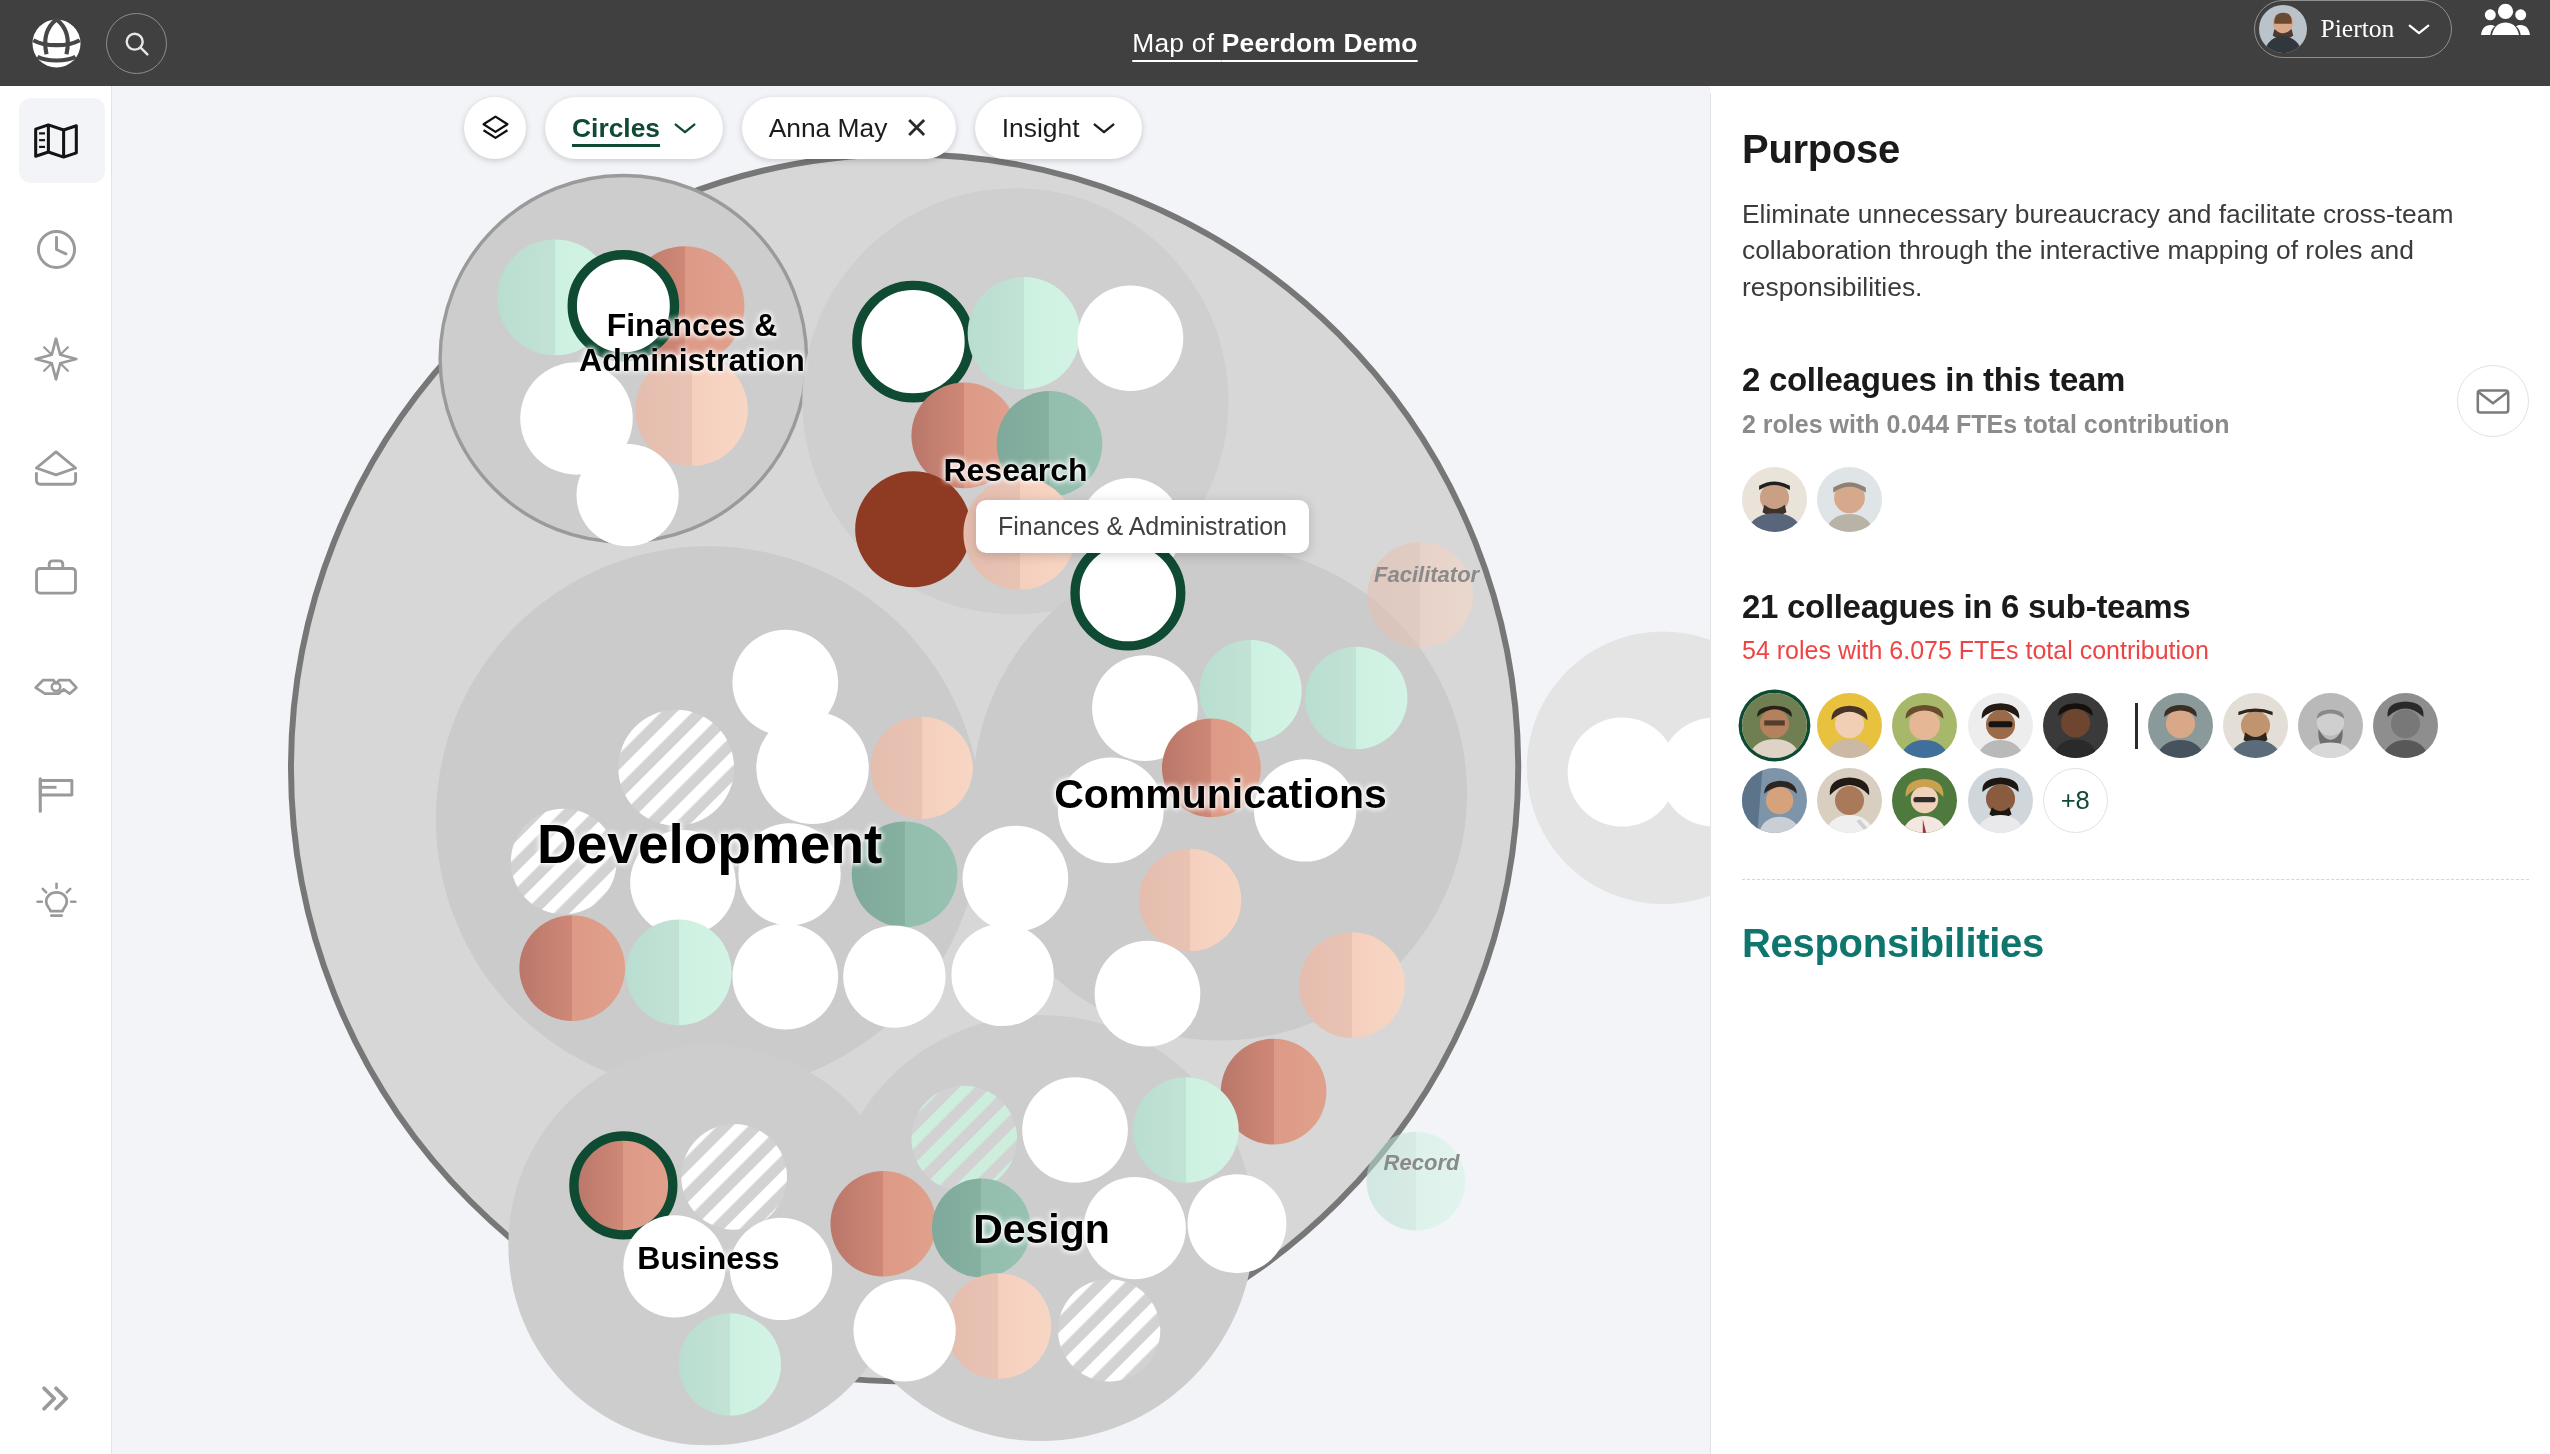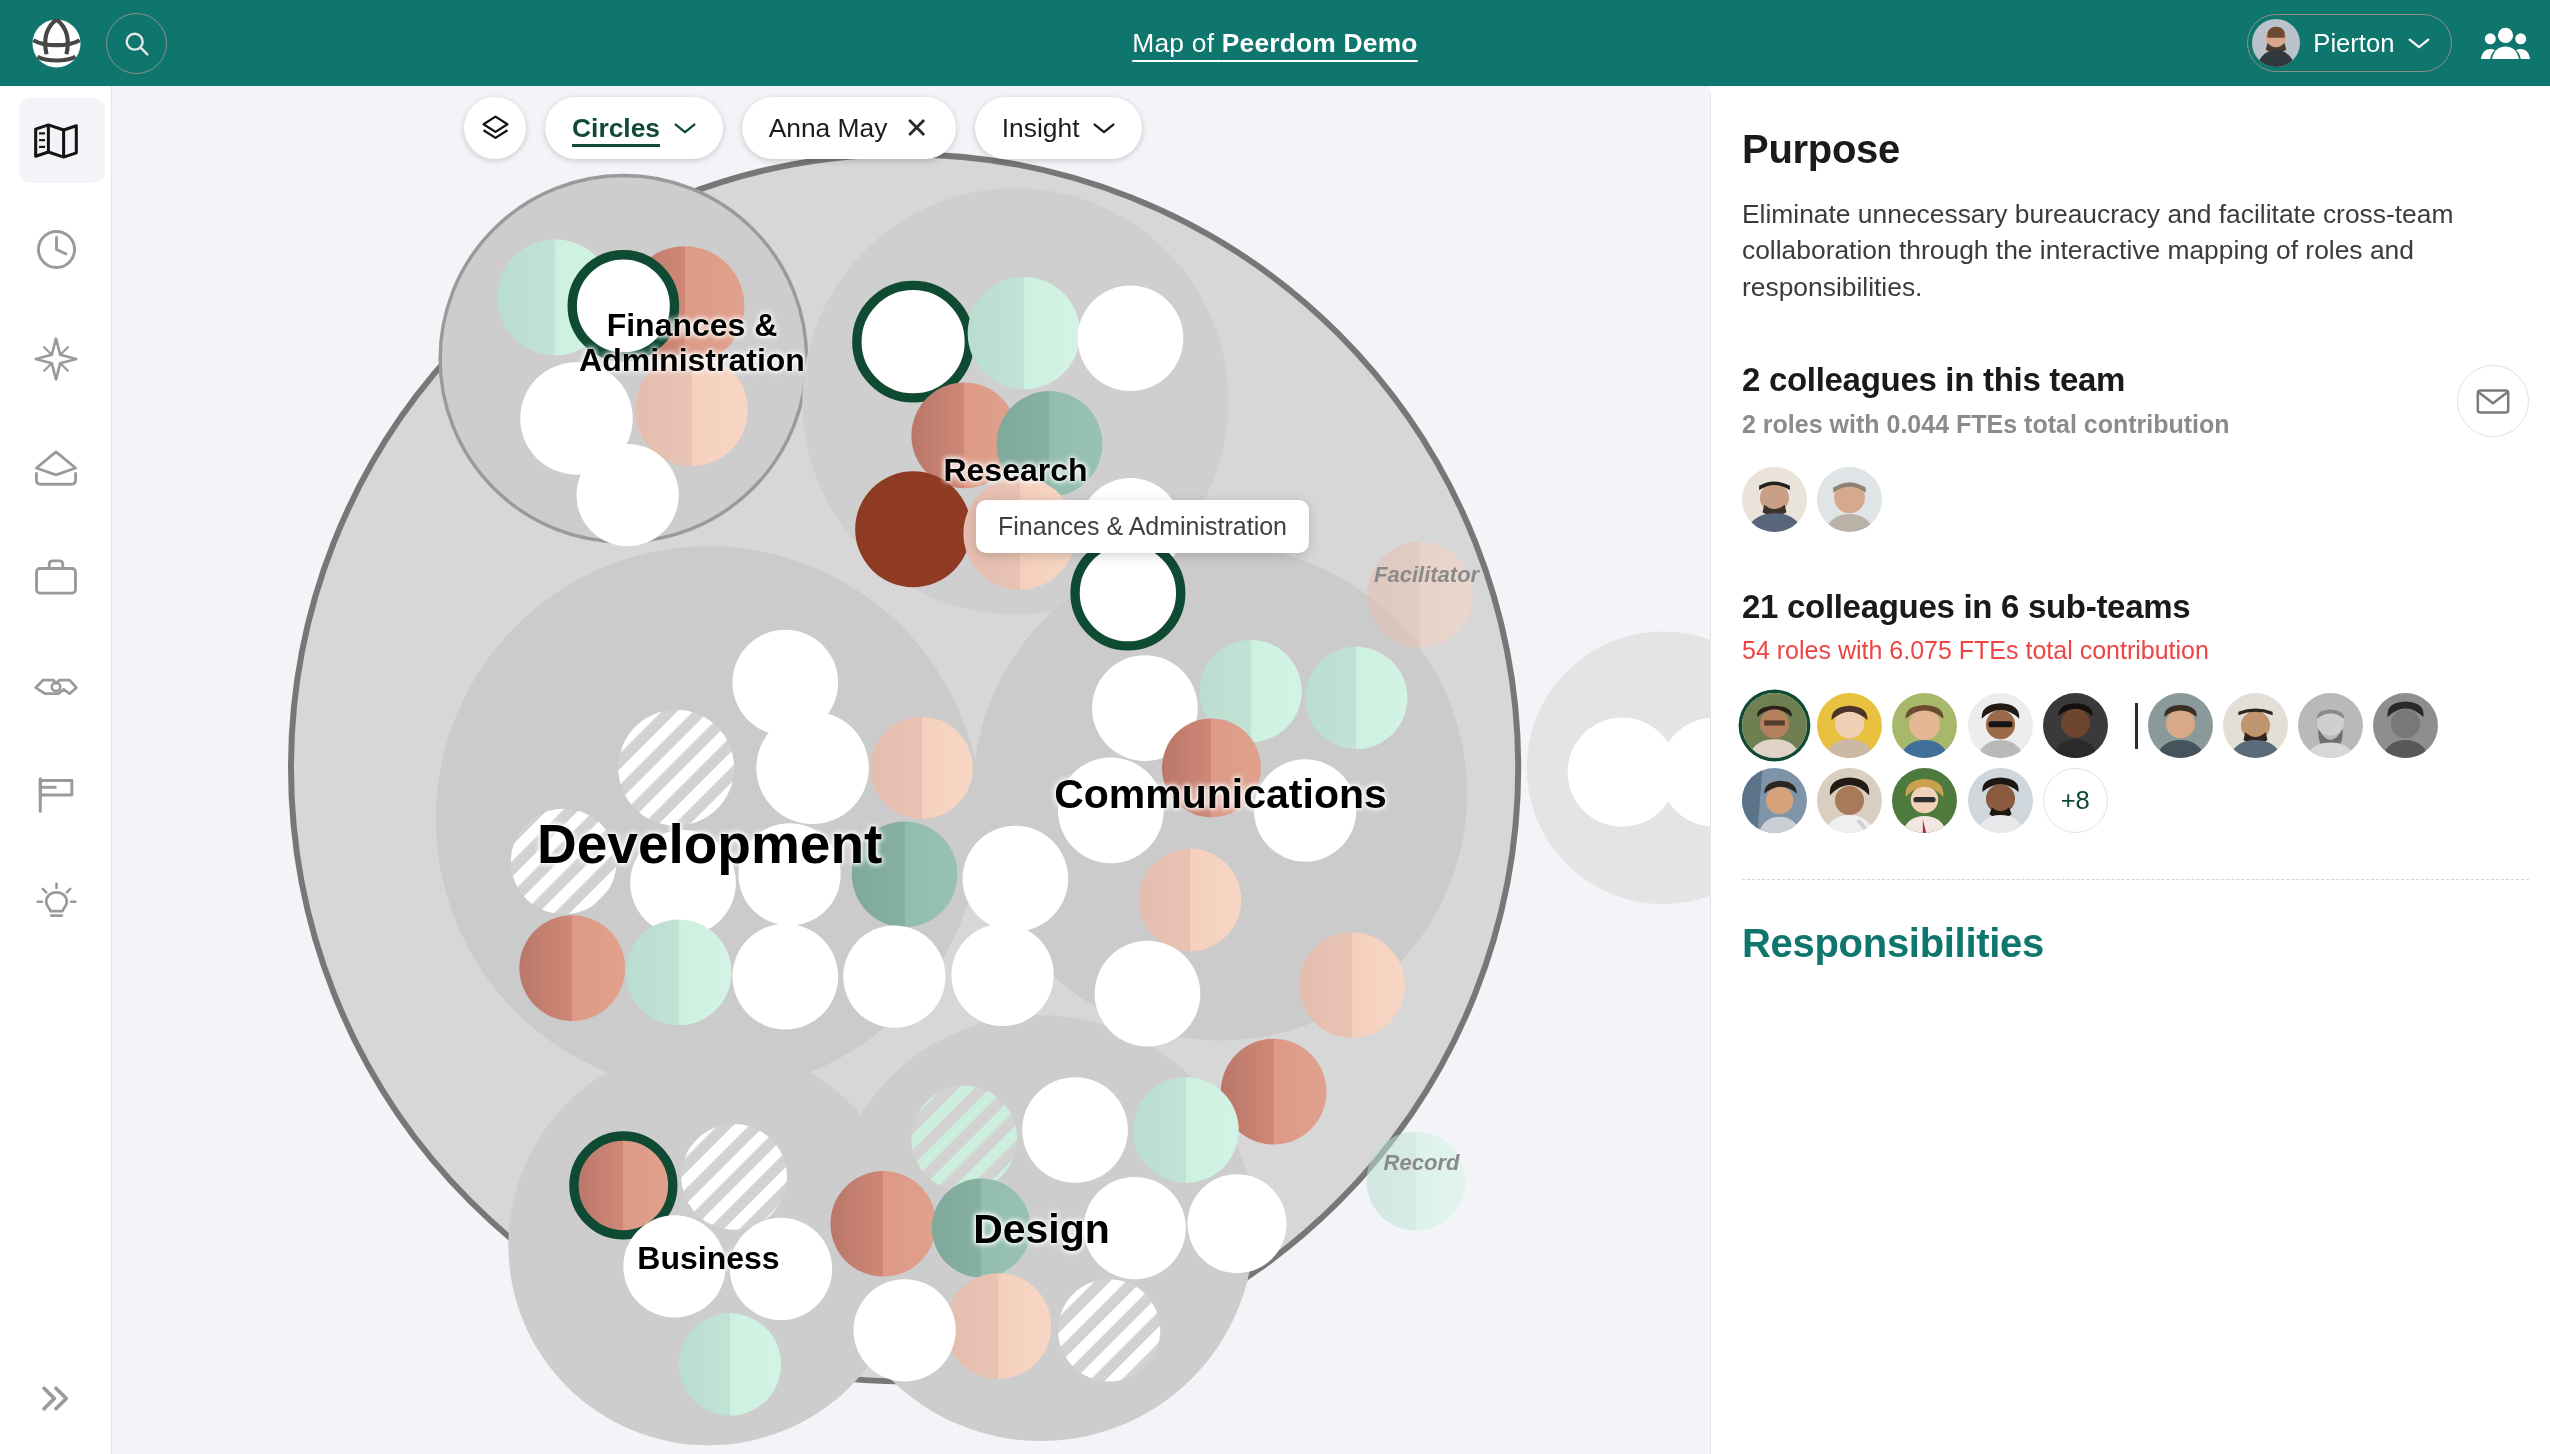--- a/index.html
+++ b/index.html
@@ -6,21 +6,21 @@
   html, body {
     width: 2550px; height: 1454px;
     font-family: "Liberation Sans", sans-serif;
     background: #ffffff; overflow: hidden;
   }
 
   
   .topbar {
     position: absolute; top: 0; left: 0;
     width: 2550px; height: 86px;
-    background: #0f766e;
+    background: #404040;
     display: flex; align-items: center;
     z-index: 50;
   }
   .logo-wrap { width: 113px; display: flex; align-items: center; justify-content: center; }
   .logo-svg { width: 53px; height: 53px; }
   .search-btn {
     width: 61px; height: 61px; border-radius: 50%;
     border: 1.7px solid #8e8e8e; background: transparent;
     display: flex; align-items: center; justify-content: center;
     cursor: pointer; margin-left: -6.8px;
@@ -32,21 +32,21 @@
   }
   .topbar-title {
     color: #ffffff; font-size: 26.4px; letter-spacing: 0.2px;
     text-decoration: underline; text-underline-offset: 7.7px;
     text-decoration-thickness: 1.7px; pointer-events: auto; cursor: pointer;
     white-space: nowrap;
   }
   .topbar-title b { font-weight: 700; }
   .topbar-right {
     position: absolute; right: 20.5px; top: 0; height: 86px;
-    display: flex; align-items: center; gap: 29px;
+    display: flex; gap: 29px; font-family: Liberation Serif, serif;
   }
   .user-pill {
     display: flex; align-items: center; gap: 13.6px;
     height: 58px; padding: 0 20.5px 0 3.4px;
     border: 1.7px solid #8e8e8e; border-radius: 34px; cursor: pointer;
   }
   .user-pill .avatar {
     width: 48px; height: 48px; border-radius: 50%;
     overflow: hidden; flex: 0 0 auto;
   }

